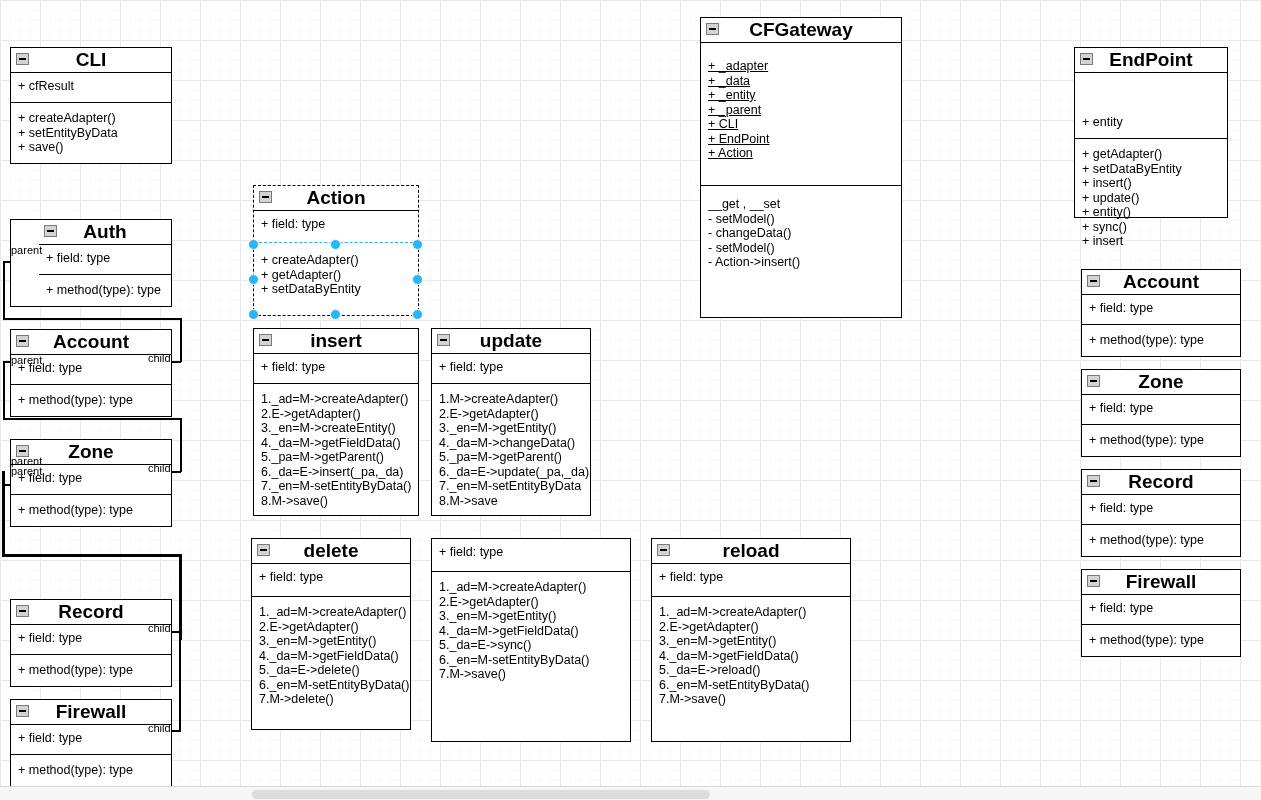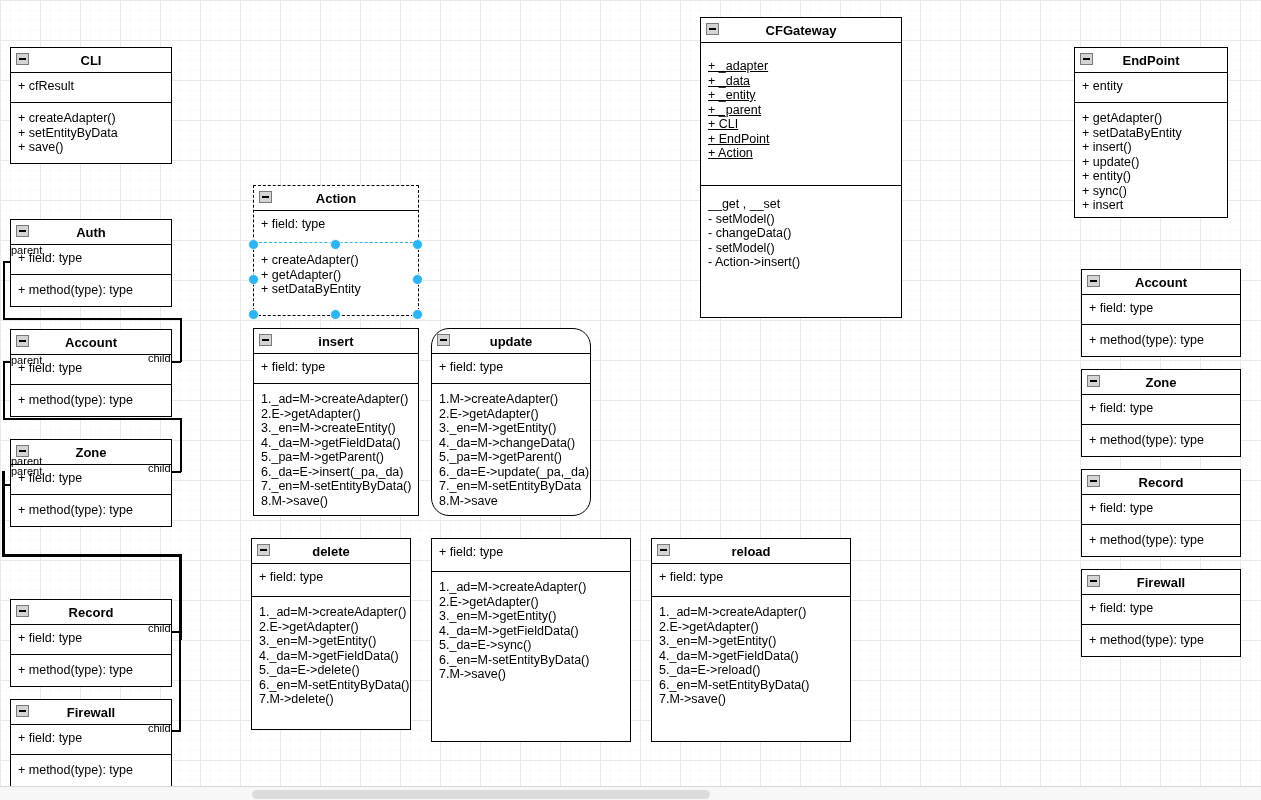--- a/index.html
+++ b/index.html
@@ -30,21 +30,21 @@
     box-sizing:border-box;
     font-size:12.5px;
     color:#000000;
     z-index:5;
   }
   .uml .hdr{
     position:relative;
     height:25px;
     border-bottom:1.5px solid #000;
     display:flex;align-items:center;justify-content:center;
-    font-weight:bold;font-size:13px;
+    font-weight:bold;font-size:19px;
     box-sizing:border-box;
   }
   .collapse-ico{
     position:absolute;left:5px;top:5px;
     width:13px;height:12px;
     background:#d4d4d4;
     border:1px solid #7a7a7a;
     box-sizing:border-box;
     display:flex;align-items:center;justify-content:center;
   }
@@ -139,21 +139,21 @@
     <div class="sec attrs" style="height:30px;">
       <div class="ln">+ cfResult</div>
     </div>
     <div class="sec ops last">
       <div class="ln">+ createAdapter()</div>
       <div class="ln">+ setEntityByData</div>
       <div class="ln">+ save()</div>
     </div>
   </div>
 
-  <div class="uml" style="left:10px;top:219px;width:162px;height:88px;">
+  <div class="uml" style="left:10px;top:219px;width:162px;height:88px;padding-left:28px;">
     <div class="hdr">
       <span class="collapse-ico">
           <i></i>
         </span>
       <span>Auth</span>
     </div>
     <div class="sec attrs" style="height:30px;">
       <div class="ln">+ field: type</div>
     </div>
     <div class="sec ops last">
@@ -262,21 +262,21 @@
       <div class="ln">2.E-&gt;getAdapter()</div>
       <div class="ln">3._en=M-&gt;createEntity()</div>
       <div class="ln">4._da=M-&gt;getFieldData()</div>
       <div class="ln">5._pa=M-&gt;getParent()</div>
       <div class="ln">6._da=E-&gt;insert(_pa,_da)</div>
       <div class="ln">7._en=M-setEntityByData()</div>
       <div class="ln">8.M-&gt;save()</div>
     </div>
   </div>
 
-  <div class="uml" style="left:431px;top:328px;width:160px;height:188px;border-radius:18px;">
+  <div class="uml" style="left:431px;top:328px;width:160px;height:188px;">
     <div class="hdr">
       <span class="collapse-ico">
           <i></i>
         </span>
       <span>update</span>
     </div>
     <div class="sec attrs" style="height:30px;">
       <div class="ln">+ field: type</div>
     </div>
     <div class="sec ops last">
@@ -373,21 +373,21 @@
     </div>
   </div>
 
   <div class="uml" style="left:1074px;top:47px;width:154px;height:171px;">
     <div class="hdr">
       <span class="collapse-ico">
           <i></i>
         </span>
       <span>EndPoint</span>
     </div>
-    <div class="sec attrs" style="height:30px;">
+    <div class="sec attrs" style="height:30px;margin-top:36px;">
       <div class="ln">+  entity</div>
     </div>
     <div class="sec ops last">
       <div class="ln">+ getAdapter()</div>
       <div class="ln">+ setDataByEntity</div>
       <div class="ln">+ insert()</div>
       <div class="ln">+ update()</div>
       <div class="ln">+ entity()</div>
       <div class="ln">+ sync()</div>
       <div class="ln">+ insert</div>

